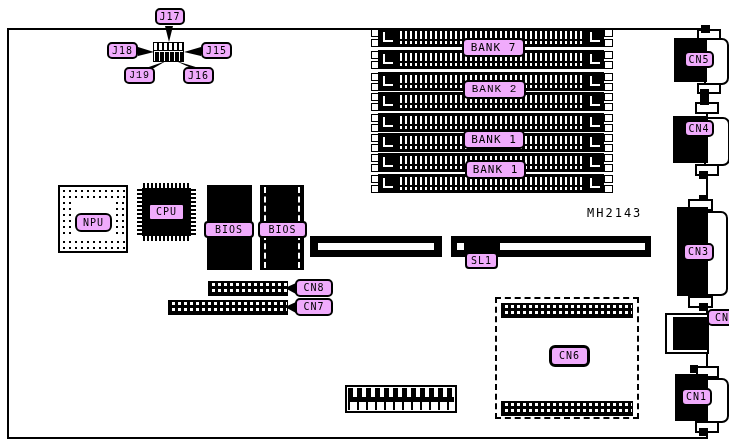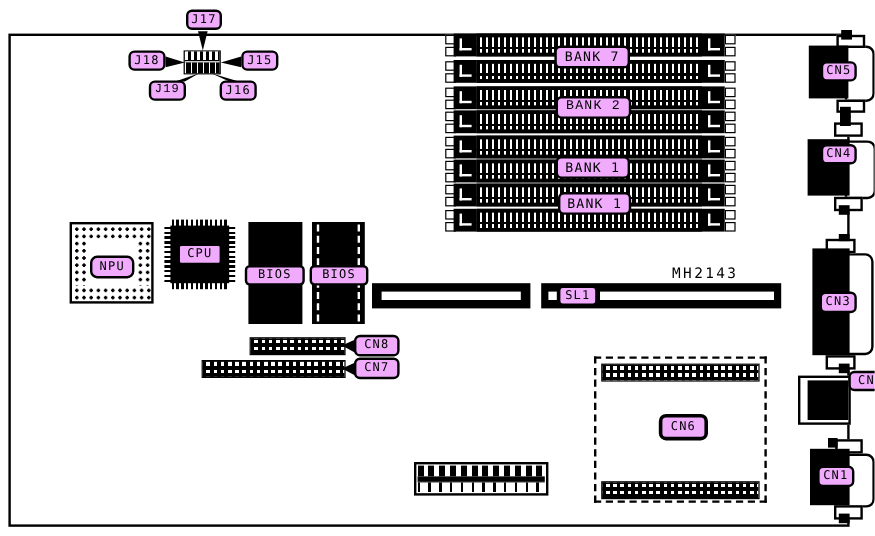--- a/index.html
+++ b/index.html
@@ -236,31 +236,31 @@
         <div class="t" style="top:1px;"></div>
         <div class="t" style="top:11px;"></div>
       </div>
   </div>
 
   <div class="lbl big" style="left:462px;top:38px;width:63px;height:19px;">BANK 7</div>
   <div class="lbl big" style="left:463px;top:80px;width:63px;height:19px;font-family:Liberation Mono, monospace;">BANK 2</div>
   <div class="lbl big" style="left:463px;top:130px;width:62px;height:19px;">BANK 1</div>
   <div class="lbl big" style="left:465px;top:160px;width:61px;height:19px;">BANK 1</div>
 
-  <div id="partnum" style="left:560px;top:206px;margin-top:15px;">MH2143</div>
+  <div id="partnum" style="left:587px;top:206px;">MH2143</div>
 
   <div class="slot" style="left:310px;top:236px;width:132px;height:21px;">
     <div class="stripe" style="left:8px;top:7px;width:116px;height:7px;"></div>
   </div>
 
   <div class="slot" style="left:451px;top:236px;width:200px;height:21px;">
     <div class="stripe" style="left:6px;top:7px;width:7px;height:7px;"></div>
     <div class="stripe" style="left:49px;top:7px;width:145px;height:7px;"></div>
   </div>
-  <div class="lbl" style="left:465px;top:238px;width:33px;height:17px;border-radius:4px;">SL1</div>
+  <div class="lbl" style="left:465px;top:252px;width:33px;height:17px;border-radius:4px;">SL1</div>
 
   <div class="pinhdr" style="left:208px;top:281px;width:80px;height:15px;"></div>
   <div class="lbl" style="left:295px;top:279px;width:38px;height:18px;">CN8</div>
 
   <div class="pinhdr" style="left:168px;top:300px;width:120px;height:15px;"></div>
   <div class="lbl" style="left:295px;top:298px;width:38px;height:18px;">CN7</div>
 
   <div class="abs" style="left:495px;top:297px;width:144px;height:122px;border:2px dashed #000;">
     <div class="pinhdr" style="left:4px;top:4px;width:132px;height:15px;"></div>
     <div class="pinhdr" style="left:4px;top:102px;width:132px;height:15px;"></div>

